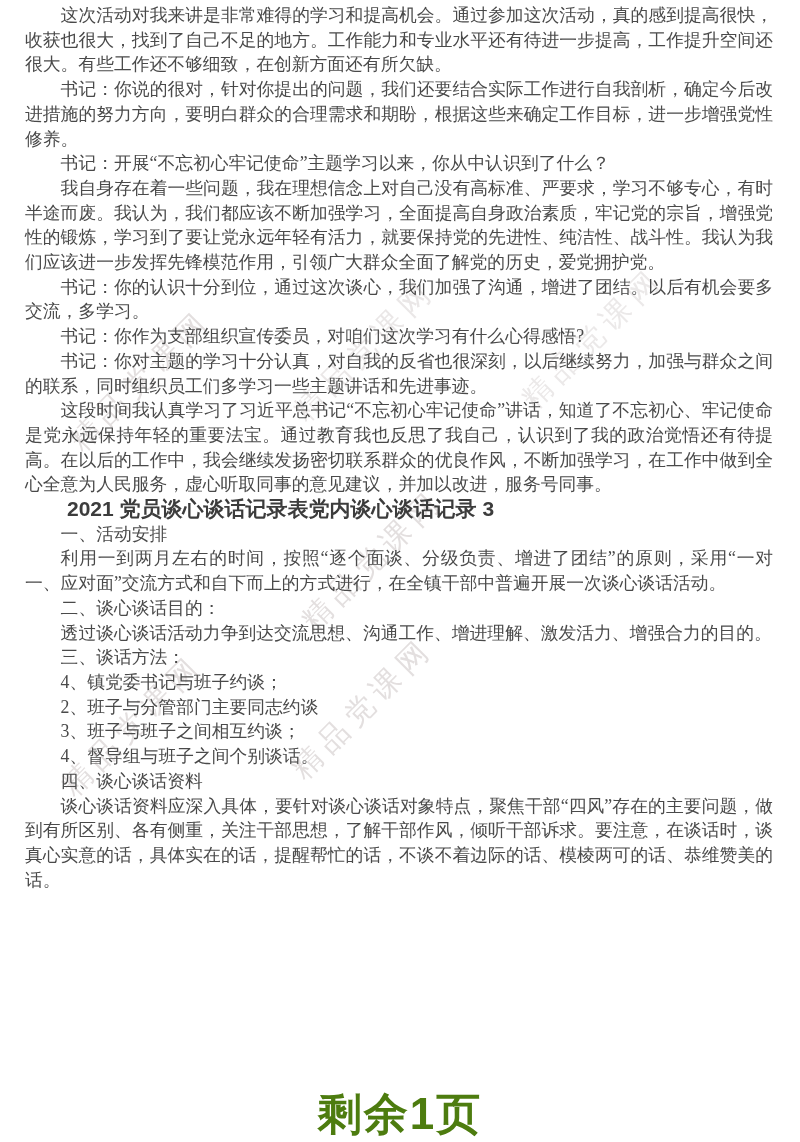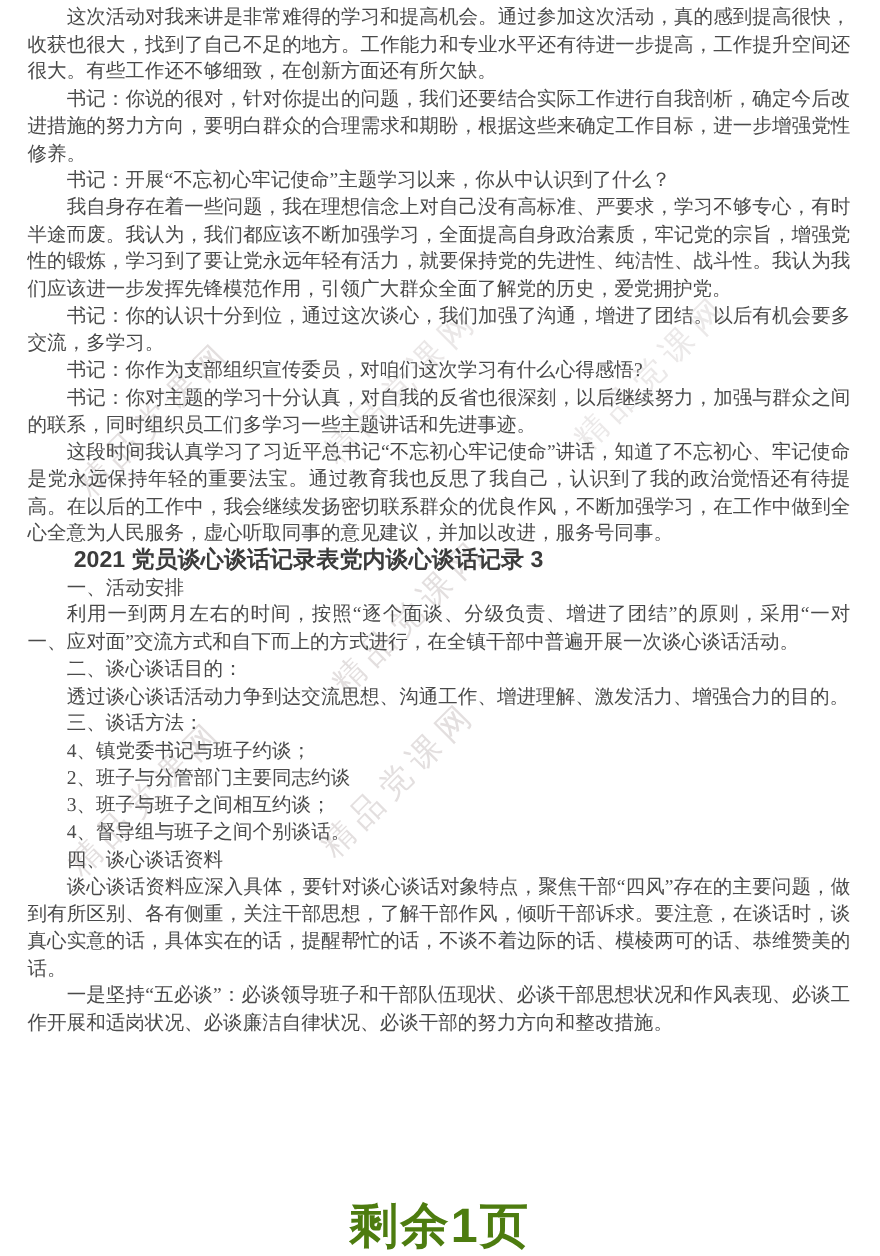--- a/index.html
+++ b/index.html
@@ -114,21 +114,20 @@
         <p>利用一到两月左右的时间，按照“逐个面谈、分级负责、增进了团结”的原则，采用“一对一、应对面”交流方式和自下而上的方式进行，在全镇干部中普遍开展一次谈心谈话活动。</p>
         <p>二、谈心谈话目的：</p>
         <p>透过谈心谈话活动力争到达交流思想、沟通工作、增进理解、激发活力、增强合力的目的。</p>
         <p>三、谈话方法：</p>
         <p>4、镇党委书记与班子约谈；</p>
         <p>2、班子与分管部门主要同志约谈</p>
         <p>3、班子与班子之间相互约谈；</p>
         <p>4、督导组与班子之间个别谈话。</p>
         <p>四、谈心谈话资料</p>
         <p>谈心谈话资料应深入具体，要针对谈心谈话对象特点，聚焦干部“四风”存在的主要问题，做到有所区别、各有侧重，关注干部思想，了解干部作风，倾听干部诉求。要注意，在谈话时，谈真心实意的话，具体实在的话，提醒帮忙的话，不谈不着边际的话、模棱两可的话、恭维赞美的话。</p>
-        <p>一是坚持“五必谈”：必谈领导班子和干部队伍现状、必谈干部思想状况和作风表现、必谈工作开展和适岗状况、必谈廉洁自律状况、必谈干部的努力方向和整改措施。</p>
       </div>
   </div>
 
   <div class="banner">
     <span>剩余1页</span>
   </div>
 
 </div>
 
 </body></html>

